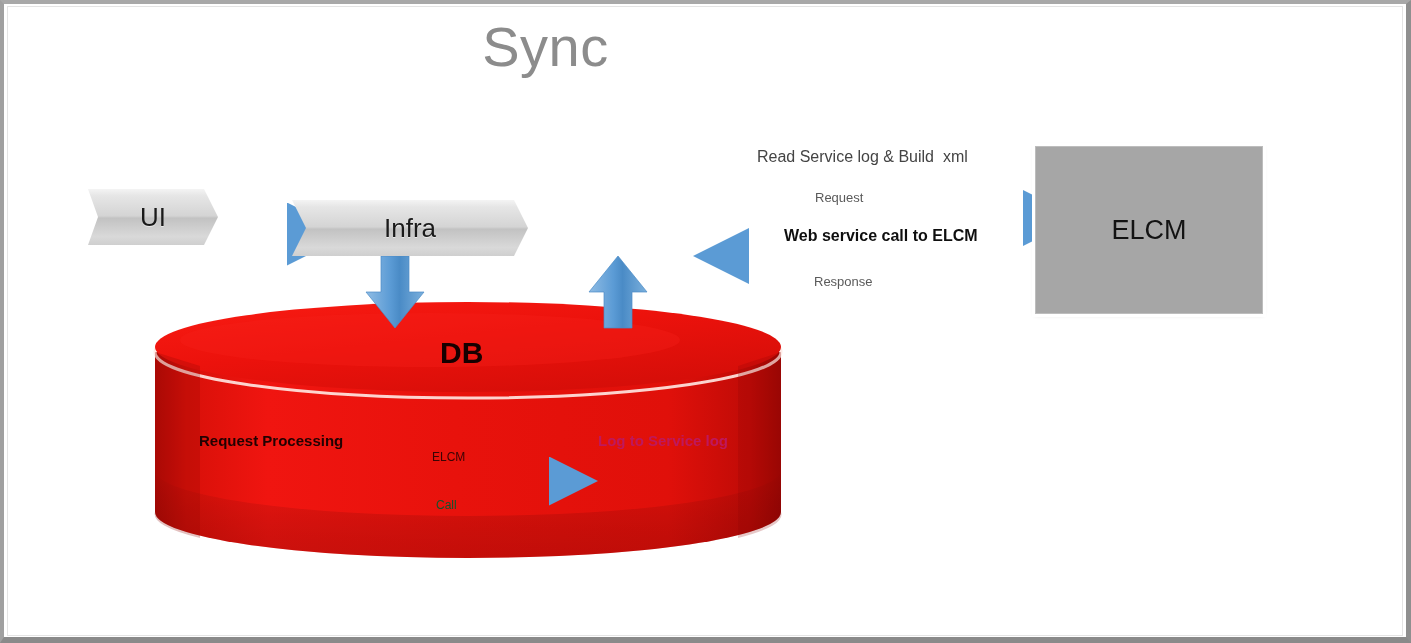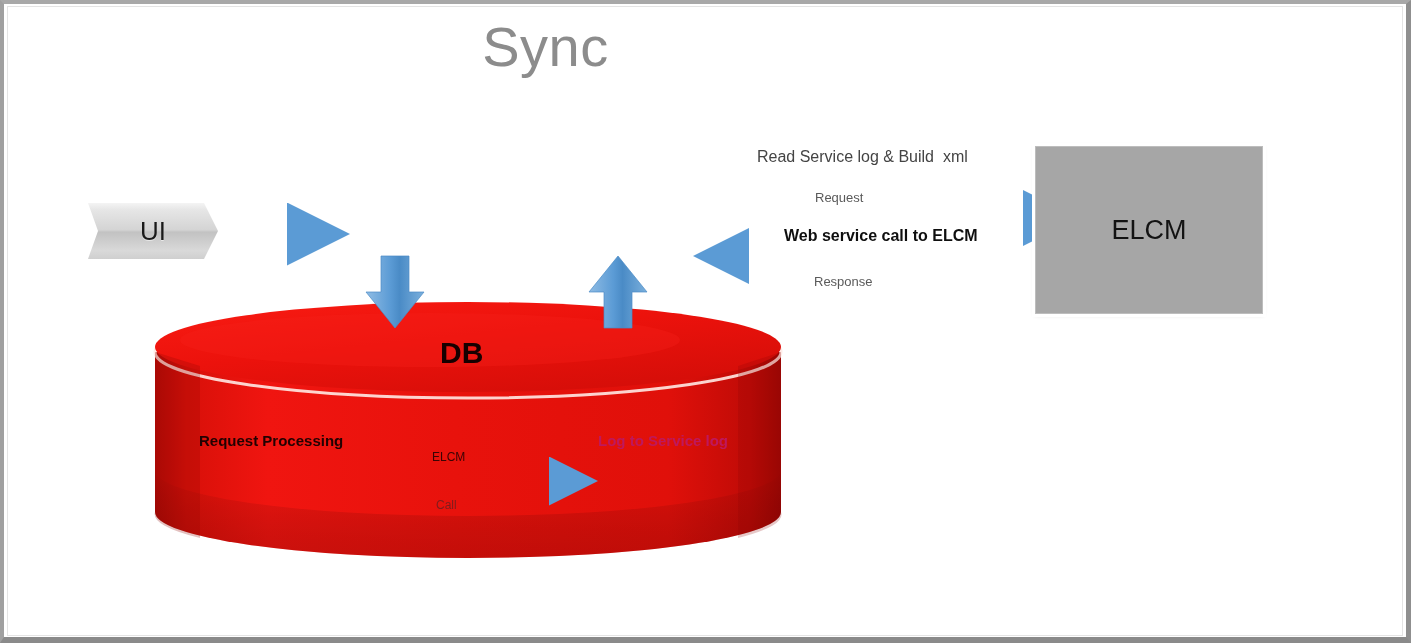--- a/index.html
+++ b/index.html
@@ -84,21 +84,21 @@
   }
   .chev-shape-start {
     clip-path: polygon(0 0, calc(100% - 14px) 0, 100% 50%,
                        calc(100% - 14px) 100%, 0 100%, 10px 50%);
   }
   .chev-label {
     pointer-events: none;
     text-shadow: 0 1px 0 rgba(255,255,255,0.55);
   }
 
-  #box-ui      { left: 88px;  top: 203px; width: 130px; }
+  #box-ui      { left: 88px;  top: 189px; width: 130px; }
   #box-infra   { left: 292px; top: 200px; width: 236px; }
   #box-adapter { left: 522px; top: 200px; width: 215px; }
 
   
   #box-elcm {
     position: absolute;
     left: 1035px; top: 146px;
     width: 228px; height: 168px;
     background: #a6a6a6;
     border: 1px solid #bdbdbd;
@@ -172,21 +172,21 @@
     text-align: right;
   }
   #lbl-elcm-small {
     left: 432px; top: 450px;
     font-size: 12px;
     color: #3a0404;
   }
   #lbl-call-small {
     left: 436px; top: 498px;
     font-size: 12px;
-    color: #7f1d1d;
+    color: #14532d;
     text-align: center;
   }
 </style>
 </head>
 <body>
 
 <div id="canvas">
 
   <div class="frame-inner"></div>
 
@@ -276,20 +276,23 @@
 
     <g>
       <line x1="1031" y1="256" x2="741" y2="256" stroke="url(#gradArrow)" stroke-width="8" marker-end="url(#headRight)"></line>
     </g>
   </svg>
 
   <div class="chevron chev-shape-start" id="box-ui">
     <span class="chev-label">UI</span>
   </div>
 
+  <div class="chevron chev-shape" id="box-infra">
+    <span class="chev-label">Infra</span>
+  </div>
 
 
   <div id="box-elcm">
     <span>ELCM</span>
   </div>
 
   <div class="lbl" id="lbl-read">Read Service log &amp; Build  xml</div>
 
   <div class="lbl" id="lbl-request">Request</div>
 

